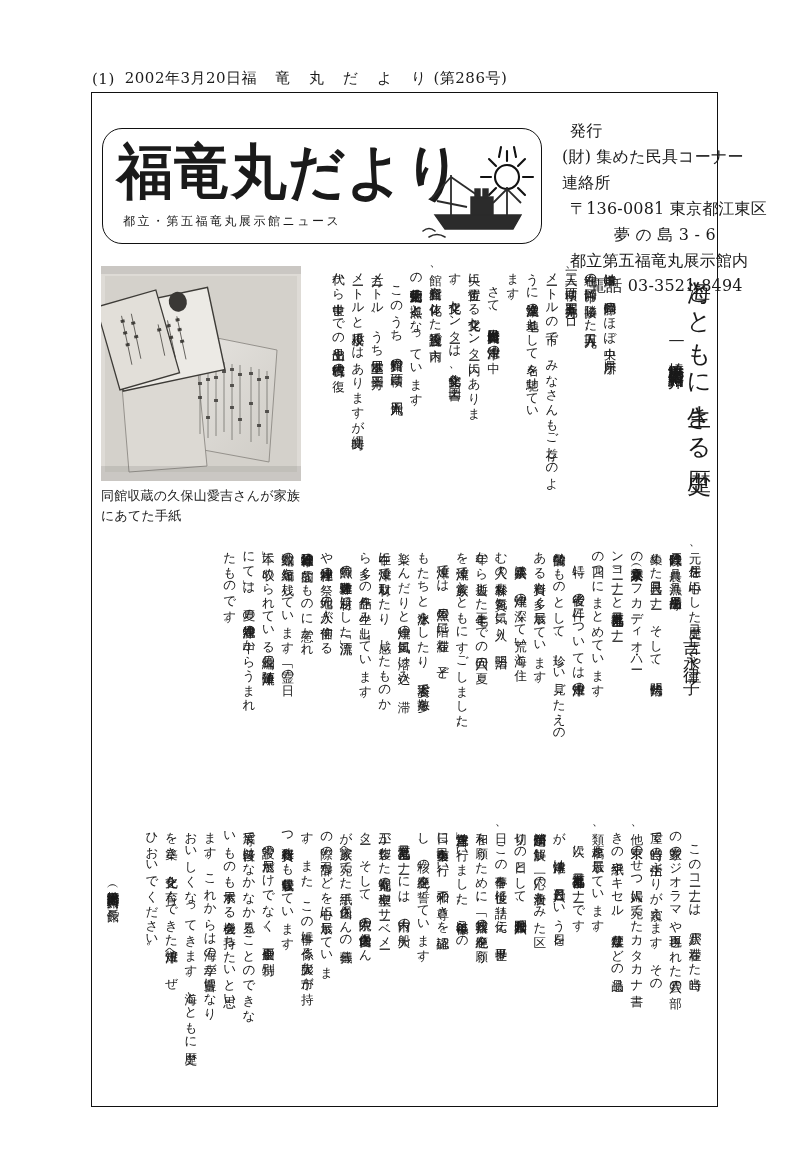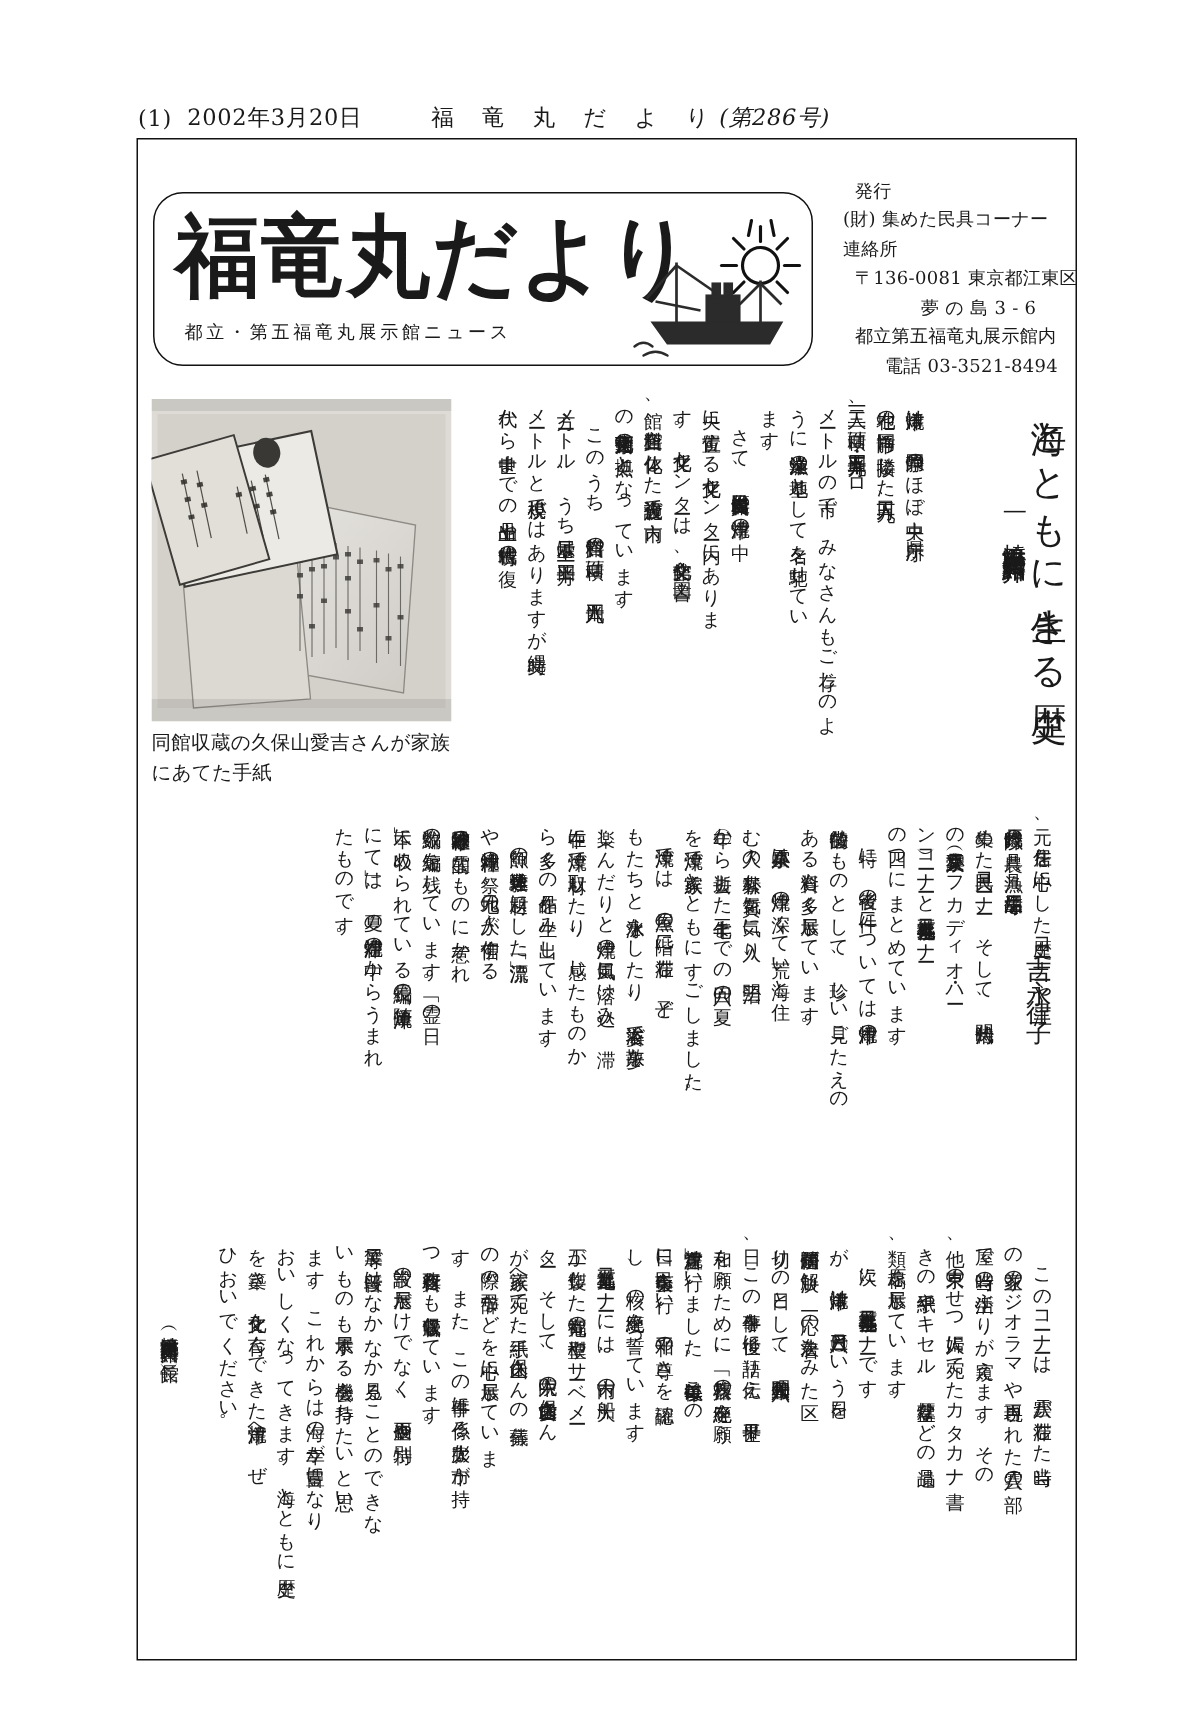--- a/index.html
+++ b/index.html
@@ -24,24 +24,23 @@
     width: 620px;
     height: 26px;
     display: flex;
     align-items: flex-end;
     font-size: 15px;
     letter-spacing: 0.5px;
   }
   .page-head .pg-no { margin-right: 10px; }
   .page-head .pg-date { letter-spacing: 0.5px; margin-top: 35px; }
   .page-head .pg-title {
-    margin-left: 46px;
     letter-spacing: 7px;
   }
-  .page-head .pg-issue { letter-spacing: 0.5px; font-style: italic; }
+  .page-head .pg-issue { letter-spacing: 0.5px; }
 
   
   .frame {
     position: absolute;
     left: 91px;
     top: 92px;
     width: 627px;
     height: 1015px;
     border: 1.6px solid #111;
     box-sizing: border-box;
@@ -90,21 +89,21 @@
     width: 120px;
     height: 104px;
   }
 
   
   .publisher {
     position: absolute;
     left: 562px;
     top: 118px;
     width: 160px;
-    font-size: 12px;
+    font-size: 16px;
     line-height: 1.62;
     letter-spacing: 0.2px;
   }
   .publisher .pub-line { white-space: nowrap; }
   .publisher .ind1 { padding-left: 8px; }
   .publisher .ind2 { padding-left: 52px; }
   .publisher .ind3 { padding-left: 28px; }
 
   
   .vtext {

